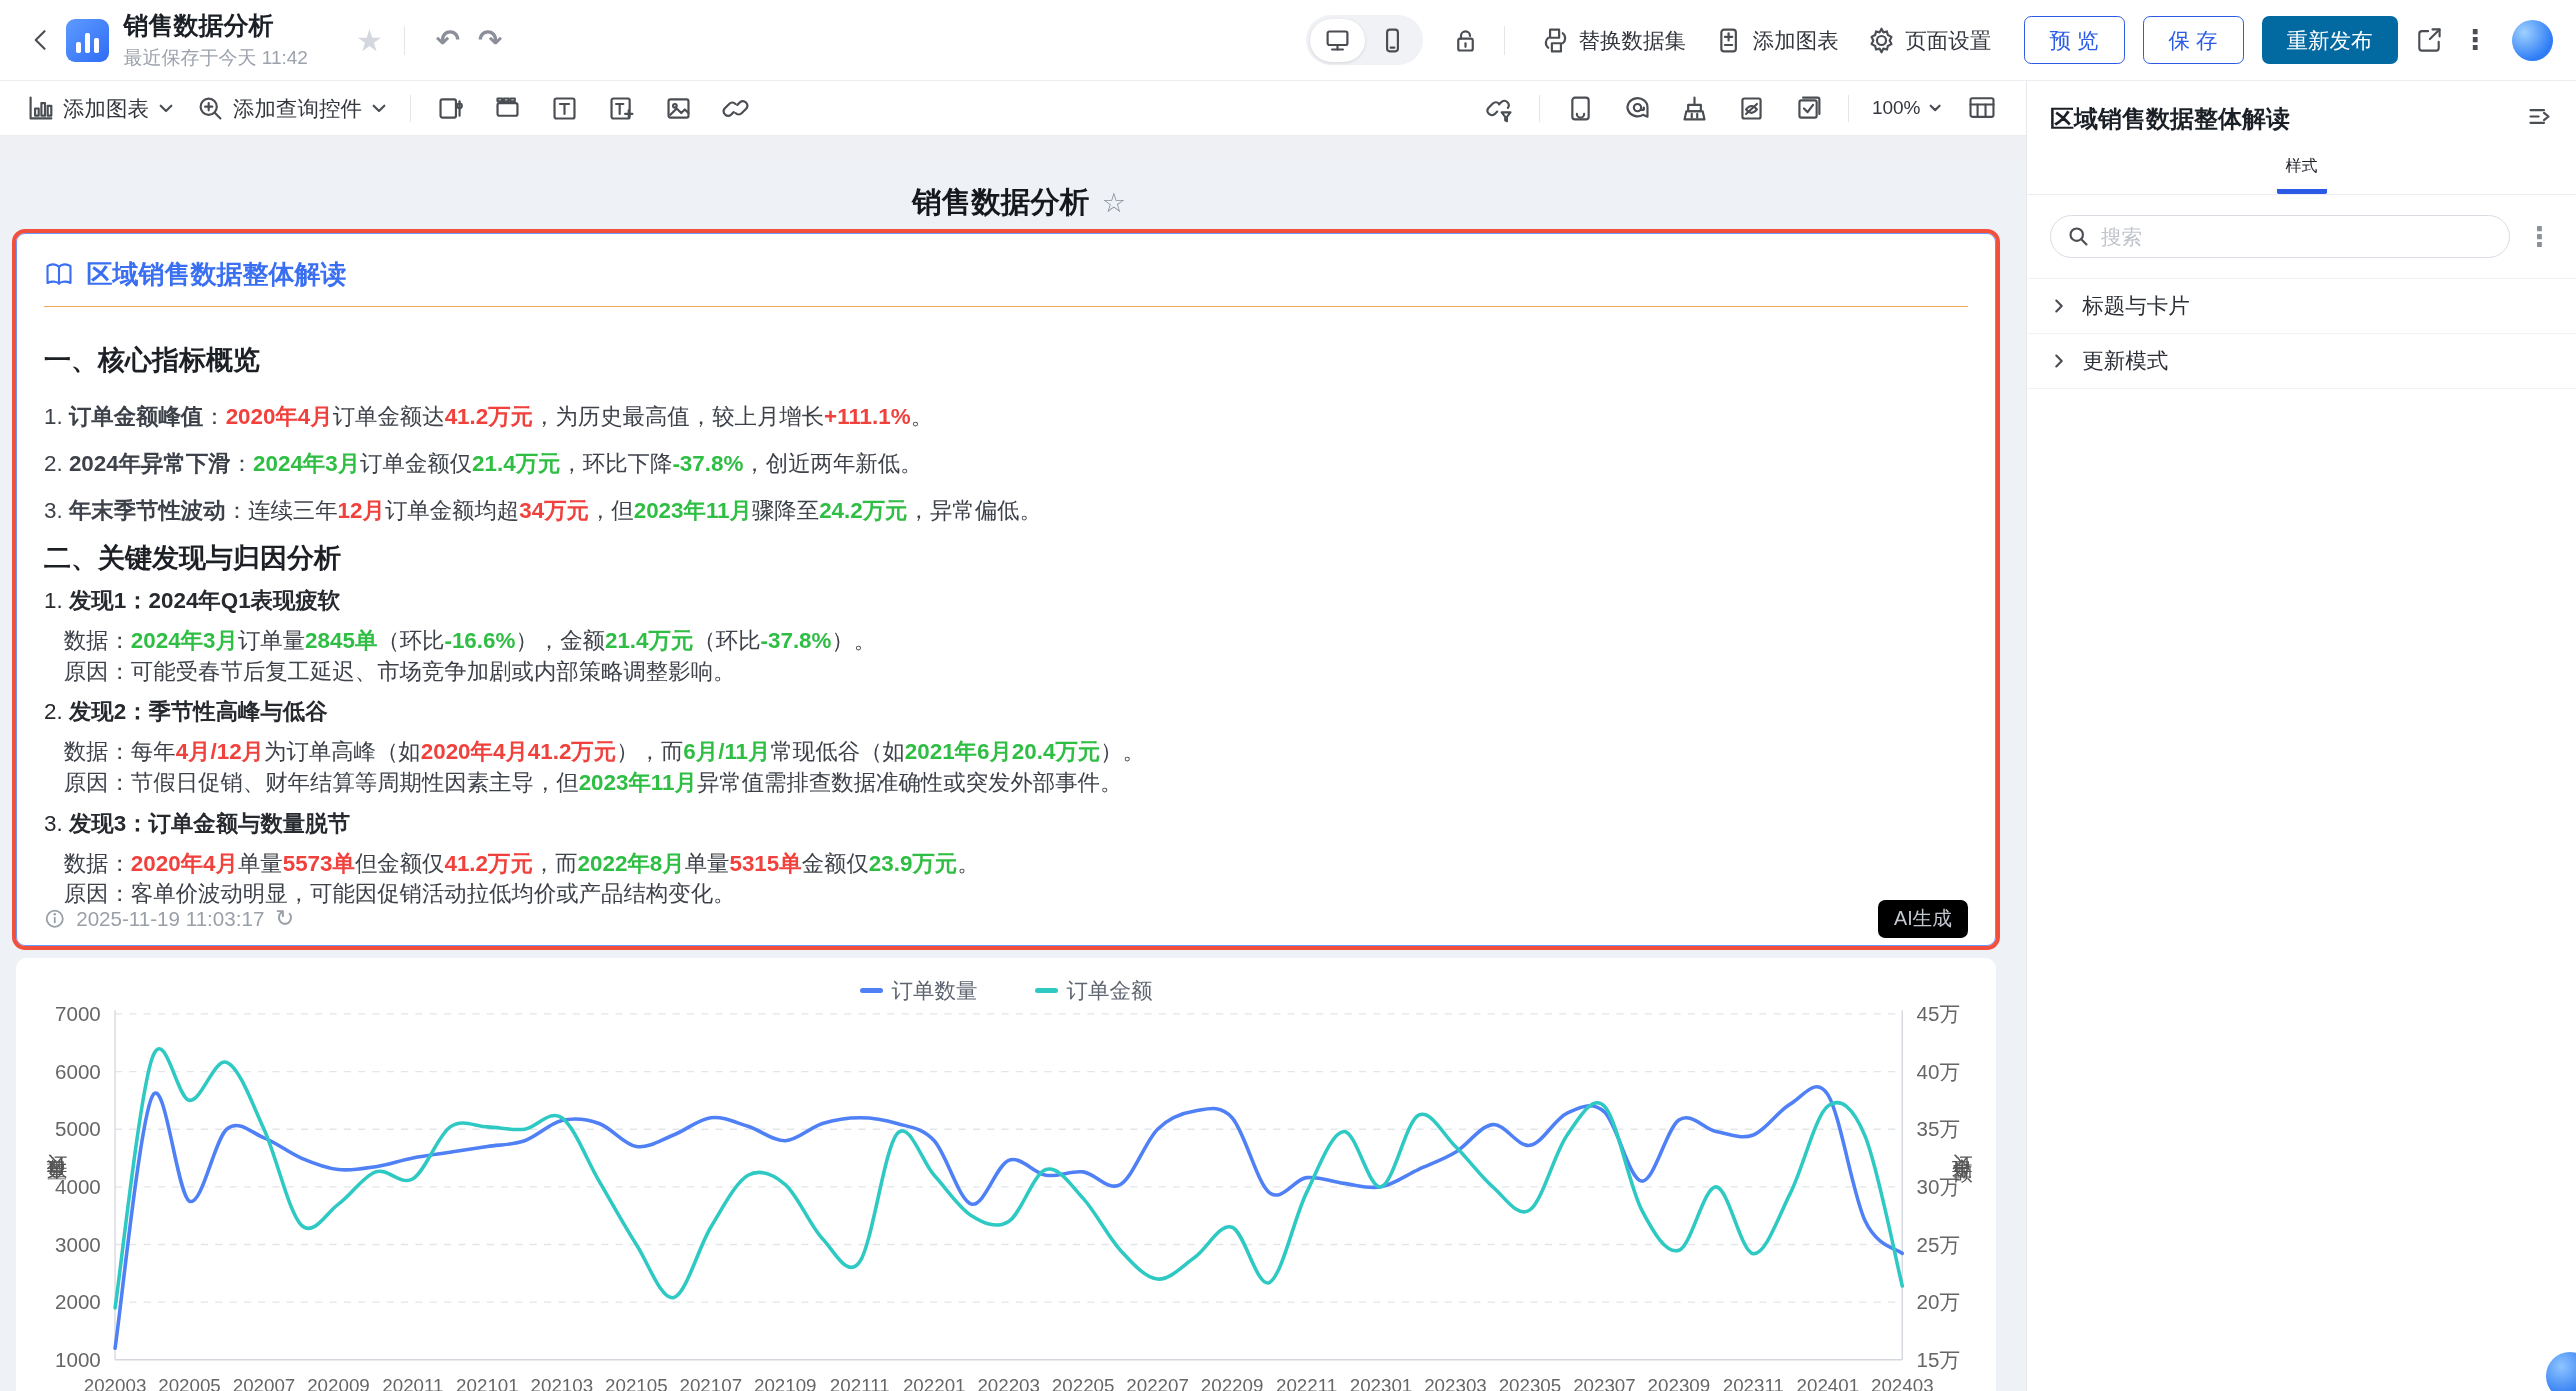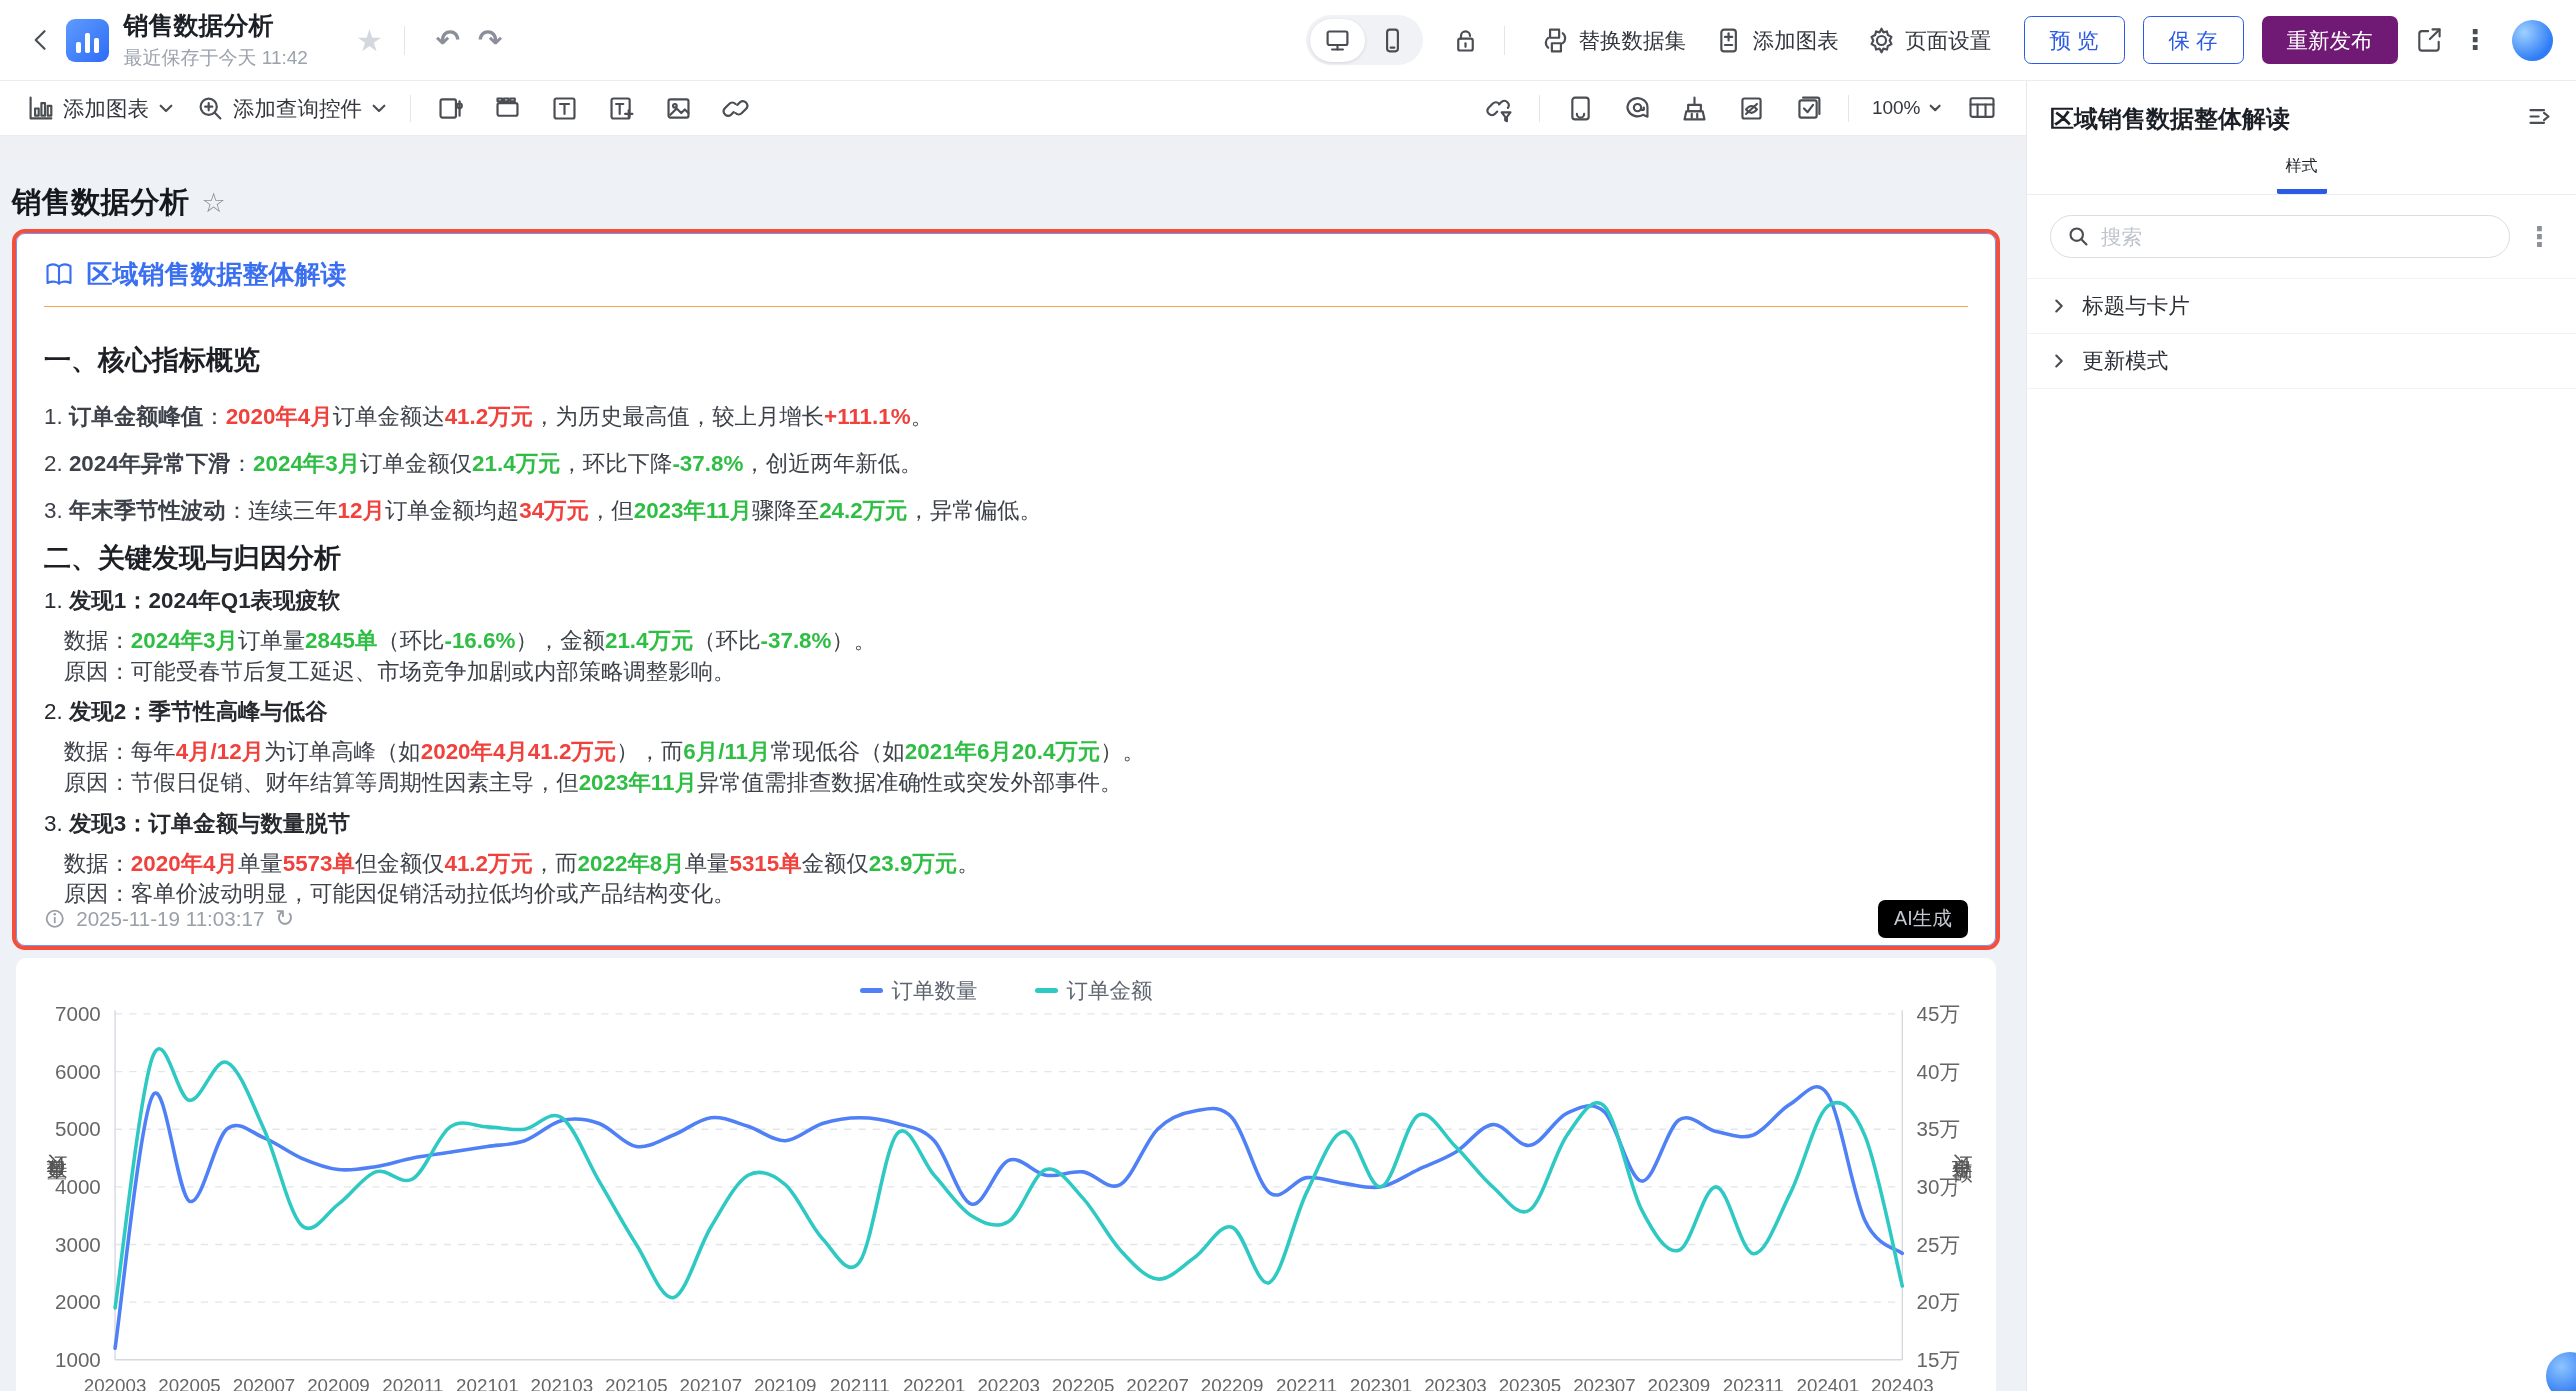--- a/index.html
+++ b/index.html
@@ -23,21 +23,21 @@
   .ttl .t2{font-size:19px;color:#9ca3ad;}
   .star{margin-left:48px;font-size:30px;color:#d4d7dd;cursor:pointer;}
   .vdiv{width:0.9px;height:29px;background:#e3e5e8;margin:0 21.5px;}
   .histbtn{font-size:29px;color:#8a8f99;font-weight:700;margin:0 9px;cursor:pointer;}
   .devtoggle{display:flex;background:#f1f2f5;border-radius:27px;padding:3.6px;margin-right:25px;}
   .devseg{width:55px;height:43px;border-radius:21.5px;display:flex;align-items:center;justify-content:center;cursor:pointer;}
   .devseg.active{background:#fff;box-shadow:0 0.9px 3.6px rgba(0,0,0,.12);}
   .hact{display:flex;align-items:center;gap:9px;font-size:21.5px;color:#33373d;margin:0 14.3px;cursor:pointer;white-space:nowrap;}
   .btn{height:48px;border-radius:7.2px;font-size:21.5px;display:flex;align-items:center;justify-content:center;padding:0 25px;margin-left:18px;cursor:pointer;white-space:nowrap;}
   .btn.ghost{border:0.9px solid #2b5be6;color:#2b5be6;background:#fff;}
-  .btn.primary{background:#701a75;color:#fff;border:none;}
+  .btn.primary{background:#0369a1;color:#fff;border:none;}
   .kebab{font-size:27px;color:#4a4d52;margin:0 16px;cursor:pointer;font-weight:700;}
   .avatar{width:41px;height:41px;border-radius:50%;background:radial-gradient(circle at 30% 30%,#9fd1ff,#2e7cf6 70%);margin-left:7.2px;cursor:pointer;}
 
   
   .main{display:flex;height:1311px;}
   .work{flex:1;min-width:0;display:flex;flex-direction:column;gap:24px;}
 
   
   .toolbar{height:55px;background:#fff;border-bottom:0.9px solid #ebedf0;display:flex;align-items:center;justify-content:space-between;padding:0 27px;}
   .tgroup{display:flex;align-items:center;gap:23px;}
@@ -53,21 +53,21 @@
   .panel-tabs{border-bottom:0.9px solid #ebedf0;text-align:center;padding-top:16px;}
   .tab{display:inline-block;font-size:16px;color:#1b1f26;padding:0 9px 12.5px;border-bottom:5.4px solid #2b5be6;border-radius:1.8px;cursor:pointer;}
   .panel-search{display:flex;align-items:center;gap:16px;padding:19.7px 23px;border-bottom:0.9px solid #f1f2f4;}
   .sbox{flex:1;height:43px;border:0.9px solid #d9dce3;border-radius:23px;display:flex;align-items:center;gap:9px;padding:0 16px;}
   .sbox input{border:none;outline:none;flex:1;font-size:20.6px;color:#333;background:transparent;font-family:inherit;}
   .sbox input::placeholder{color:#bfc4cc;}
   .panel-row{display:flex;align-items:center;gap:14.3px;height:55px;padding:0 23px;border-bottom:0.9px solid #f1f2f4;font-size:21.5px;color:#2b2f36;cursor:pointer;}
 
   
   .canvas{position:relative;flex:1;background:#eef1f5;overflow:hidden;}
-  .page-title{position:absolute;top:23px;left:12px;right:0;text-align:left;font-size:29.5px;font-weight:700;color:#15181d;}
+  .page-title{position:absolute;top:23px;left:12px;right:0;text-align:center;font-size:29.5px;font-weight:700;color:#15181d;}
   .page-title .pstar{font-weight:400;font-size:27px;color:#8a8f99;margin-left:12.5px;cursor:pointer;}
 
   
   .ai-card{position:absolute;left:16px;top:73px;width:1980px;height:713px;background:#fff;border:1.8px solid #6b96ff;outline:4.5px solid #f2503c;outline-offset:0.9px;border-radius:9px;padding:0 27px;cursor:pointer;}
   .card-head{display:flex;align-items:center;gap:12.5px;margin-top:23px;font-size:26px;font-weight:700;color:#3a6ff2;}
   .orange-rule{border-bottom:1.8px solid #f3a753;margin-top:14.3px;}
   .sec-head{font-size:27px;line-height:34px;font-weight:700;color:#1c1f24;}
   .sec-head.s1{margin-top:36px;}
   .sec-head.s2{margin-top:15px;}
   .rich{font-size:22.4px;line-height:30px;color:#3d4149;}

